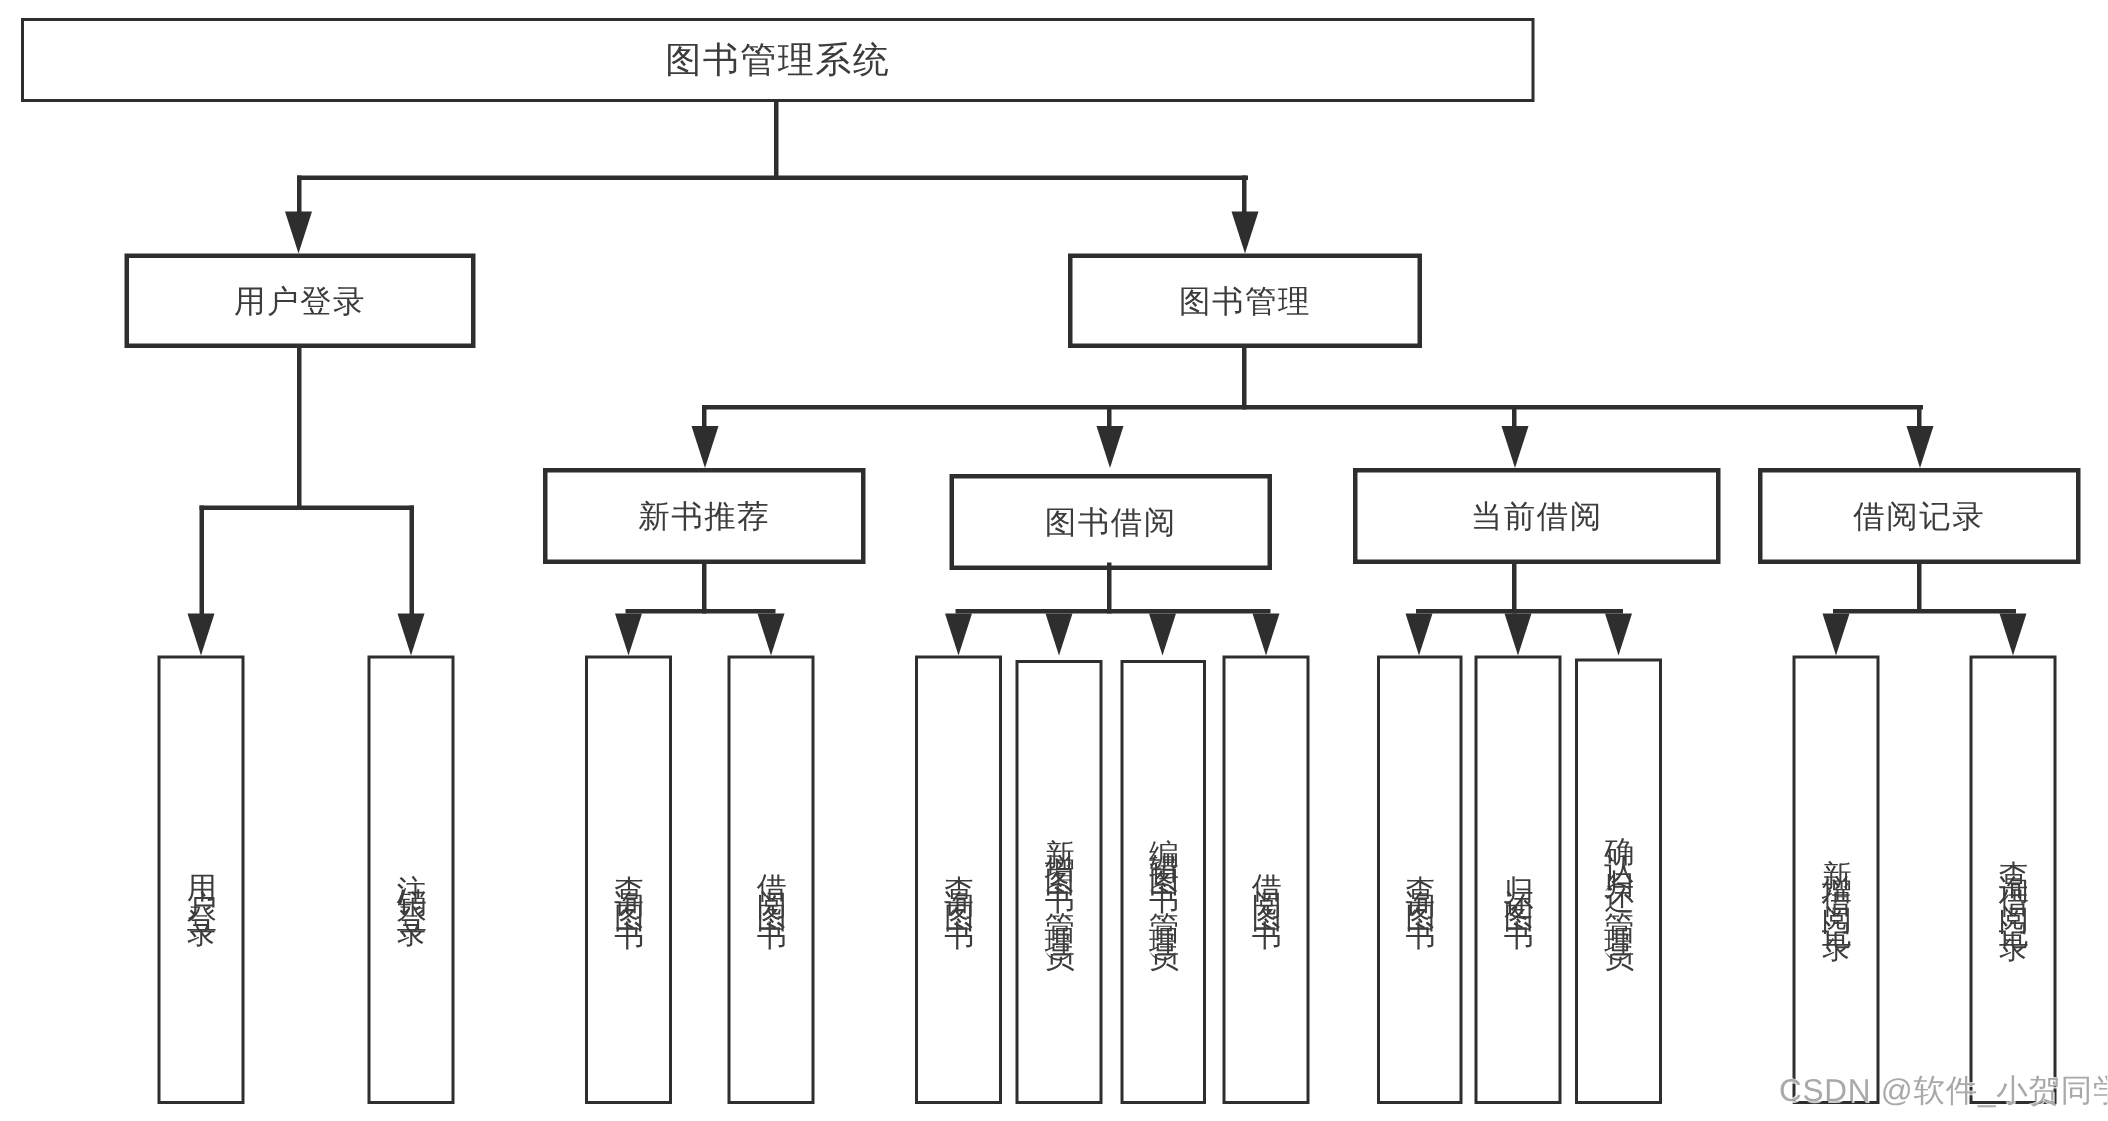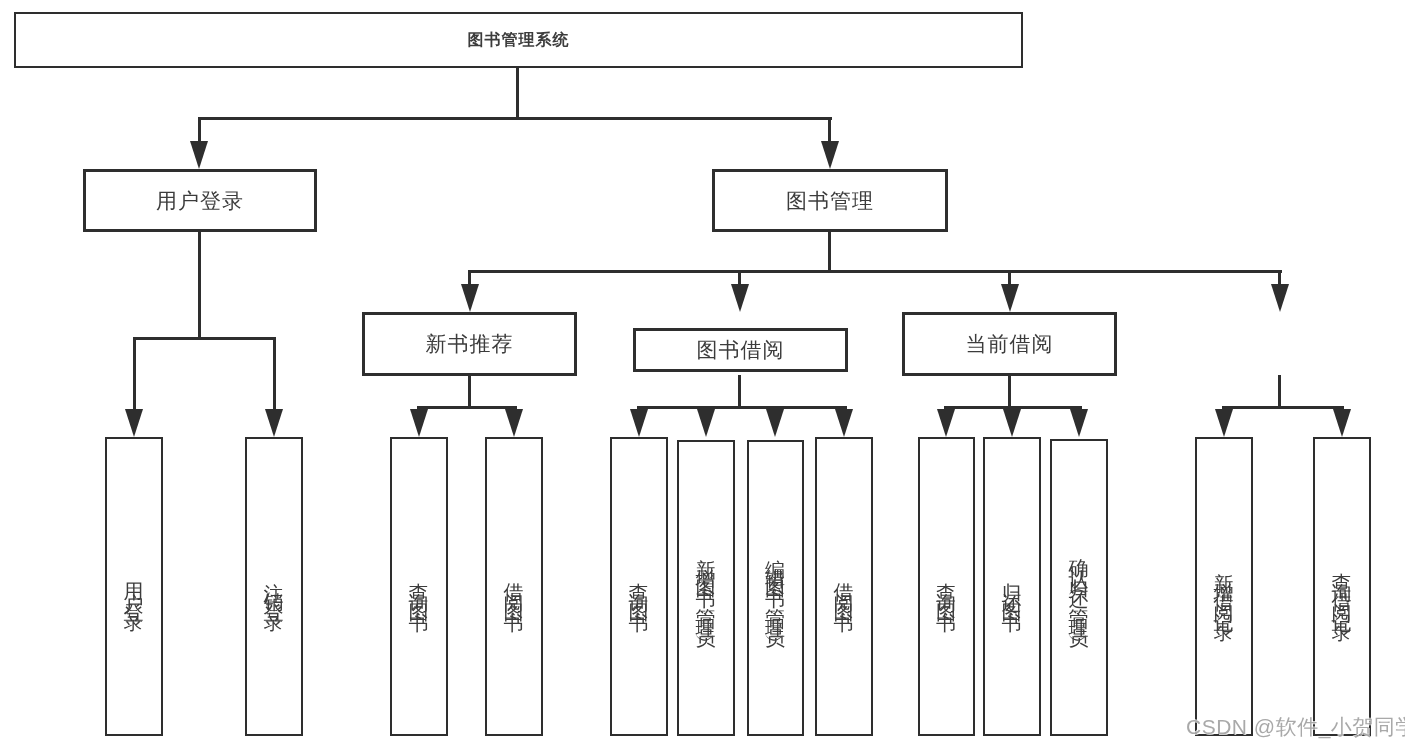--- a/index.html
+++ b/index.html
@@ -17,21 +17,21 @@
     border-left:9px solid transparent;
     border-right:9px solid transparent;
     border-top:28px solid #2e2e2e;
   }
   .box{
     position:absolute;box-sizing:border-box;
     background:#ffffff;border:3px solid #2e2e2e;
     display:flex;align-items:center;justify-content:center;
   }
   .box.h{font-size:21px;letter-spacing:1px;white-space:nowrap;}
-  .box.root{font-size:16px;border-width:2px;font-weight:bold;}
+  .box.root{font-size:24px;border-width:2px;}
   .box.v{border-width:2px;}
   .vtext{
     writing-mode:vertical-rl;text-orientation:mixed;
     font-size:20px;letter-spacing:10px;line-height:1;
     white-space:nowrap;
   }
   .watermark{
     position:absolute;left:1186px;top:713px;z-index:10;
     font-size:21px;color:#a9a9a9;letter-spacing:0.5px;white-space:nowrap;
     text-shadow:1px 1px 0 rgba(255,255,255,.75),-1px -1px 0 rgba(255,255,255,.75);
@@ -41,22 +41,23 @@
 <body>
 
 <div id="canvas">
 
   <div class="box h root" style="left:14px;top:12px;width:1009px;height:56px;">图书管理系统</div>
 
   <div class="box h" style="left:83px;top:169px;width:234px;height:63px;">用户登录</div>
   <div class="box h" style="left:362px;top:312px;width:215px;height:64px;">新书推荐</div>
 
   <div class="box h" style="left:712px;top:169px;width:236px;height:63px;">图书管理</div>
-  <div class="box h" style="left:633px;top:328px;width:215px;height:44px;">图书借阅</div>
-  <div class="box h" style="left:902px;top:312px;width:215px;height:64px;">当前借阅</div>
+  <div class="box h" style="left:633px;top:316px;width:215px;height:64px;">图书借阅</div>
+  <div class="box h" style="left:902px;top:312px;width:245px;height:64px;">当前借阅</div>
+  <div class="box h" style="left:1172px;top:312px;width:215px;height:64px;">借阅记录</div>
 
   <div class="box v" style="left:105px;top:437px;width:58px;height:299px;">
     <span class="vtext">用户登录</span>
     </div>
   <div class="box v" style="left:245px;top:437px;width:58px;height:299px;">
     <span class="vtext">注销登录</span>
     </div>
 
   <div class="box v" style="left:390px;top:437px;width:58px;height:299px;">
     <span class="vtext">查询图书</span>

